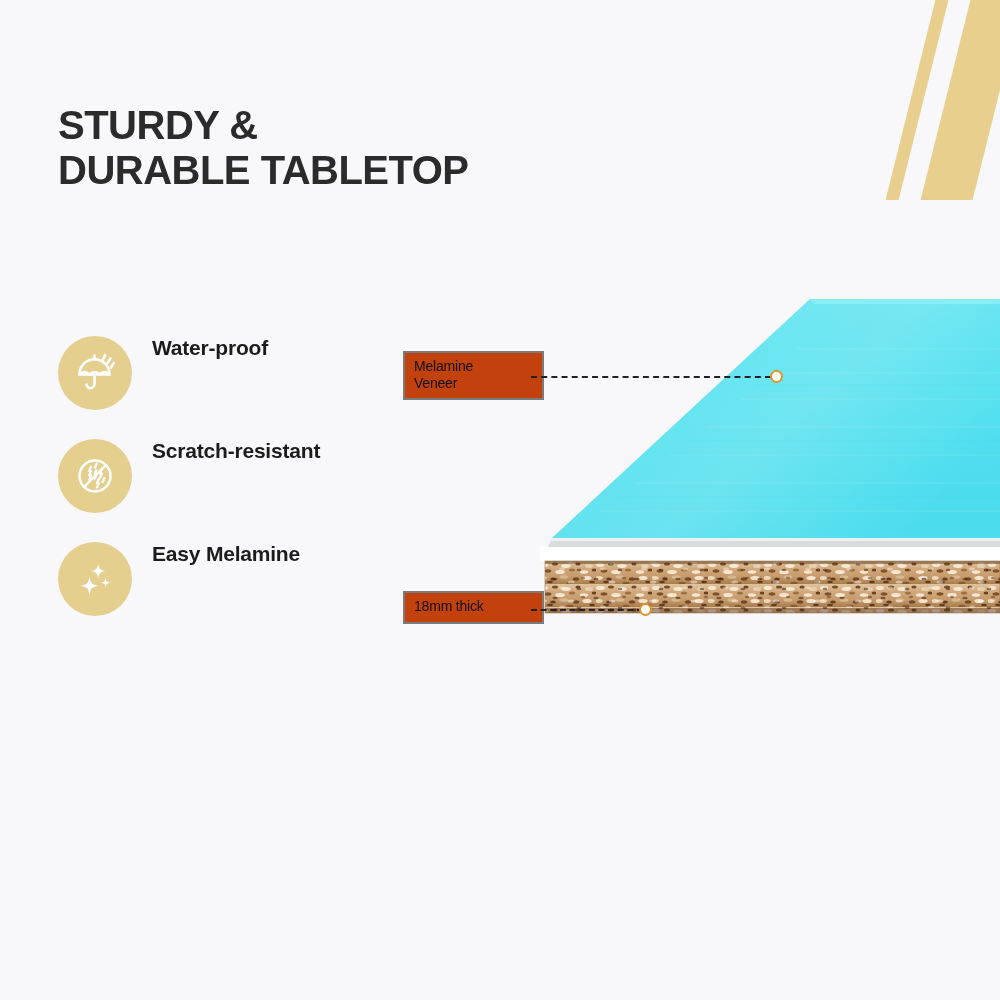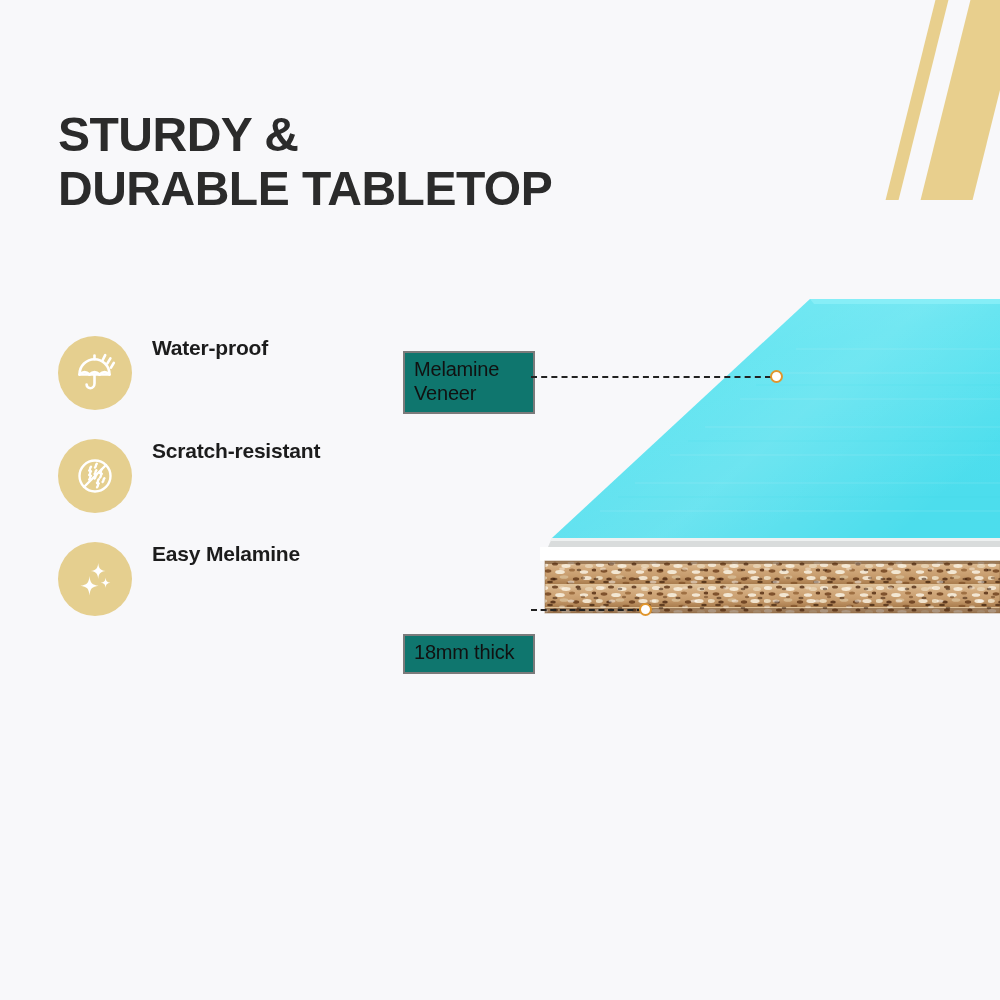--- a/index.html
+++ b/index.html
@@ -38,21 +38,21 @@
   .stripe-wide {
     right: 0px;
     width: 52px;
   }
 
   
   #page-title {
     position: absolute;
     left: 58px;
     top: 76px;
-    font-size: 48px;
+    font-size: 40px;
     font-weight: bold;
     line-height: 1.12;
     letter-spacing: -0.5px;
     color: #2b2b2b;
     white-space: pre-line;
   }
 
   
   #feature-list {
     position: absolute;
@@ -91,39 +91,38 @@
     width: 460px;
     height: 350px;
   }
   #board-illustration svg {
     display: block;
   }
 
   
   .callout {
     position: absolute;
-    background: #0f766e;
+    background: #c2410c;
     border: 2px solid #7b7b7b;
-    padding: 5px 9px 7px 9px;
-    font-size: 20px;
+    padding: 5px 18px 7px 9px;
+    font-size: 14px;
     line-height: 1.18;
     color: #111111;
     white-space: pre-line;
     letter-spacing: -0.2px;
   }
   #callout-melamine {
     left: 403px;
     top: 351px;
     width: 110px;
   }
   #callout-thickness {
     left: 403px;
     top: 591px;
     width: 110px;
-    margin-top: 43px;
   }
 
   .leader {
     position: absolute;
     border-top: 2px dashed #222222;
     height: 0;
   }
   #leader-melamine {
     left: 531px;
     top: 376px;

